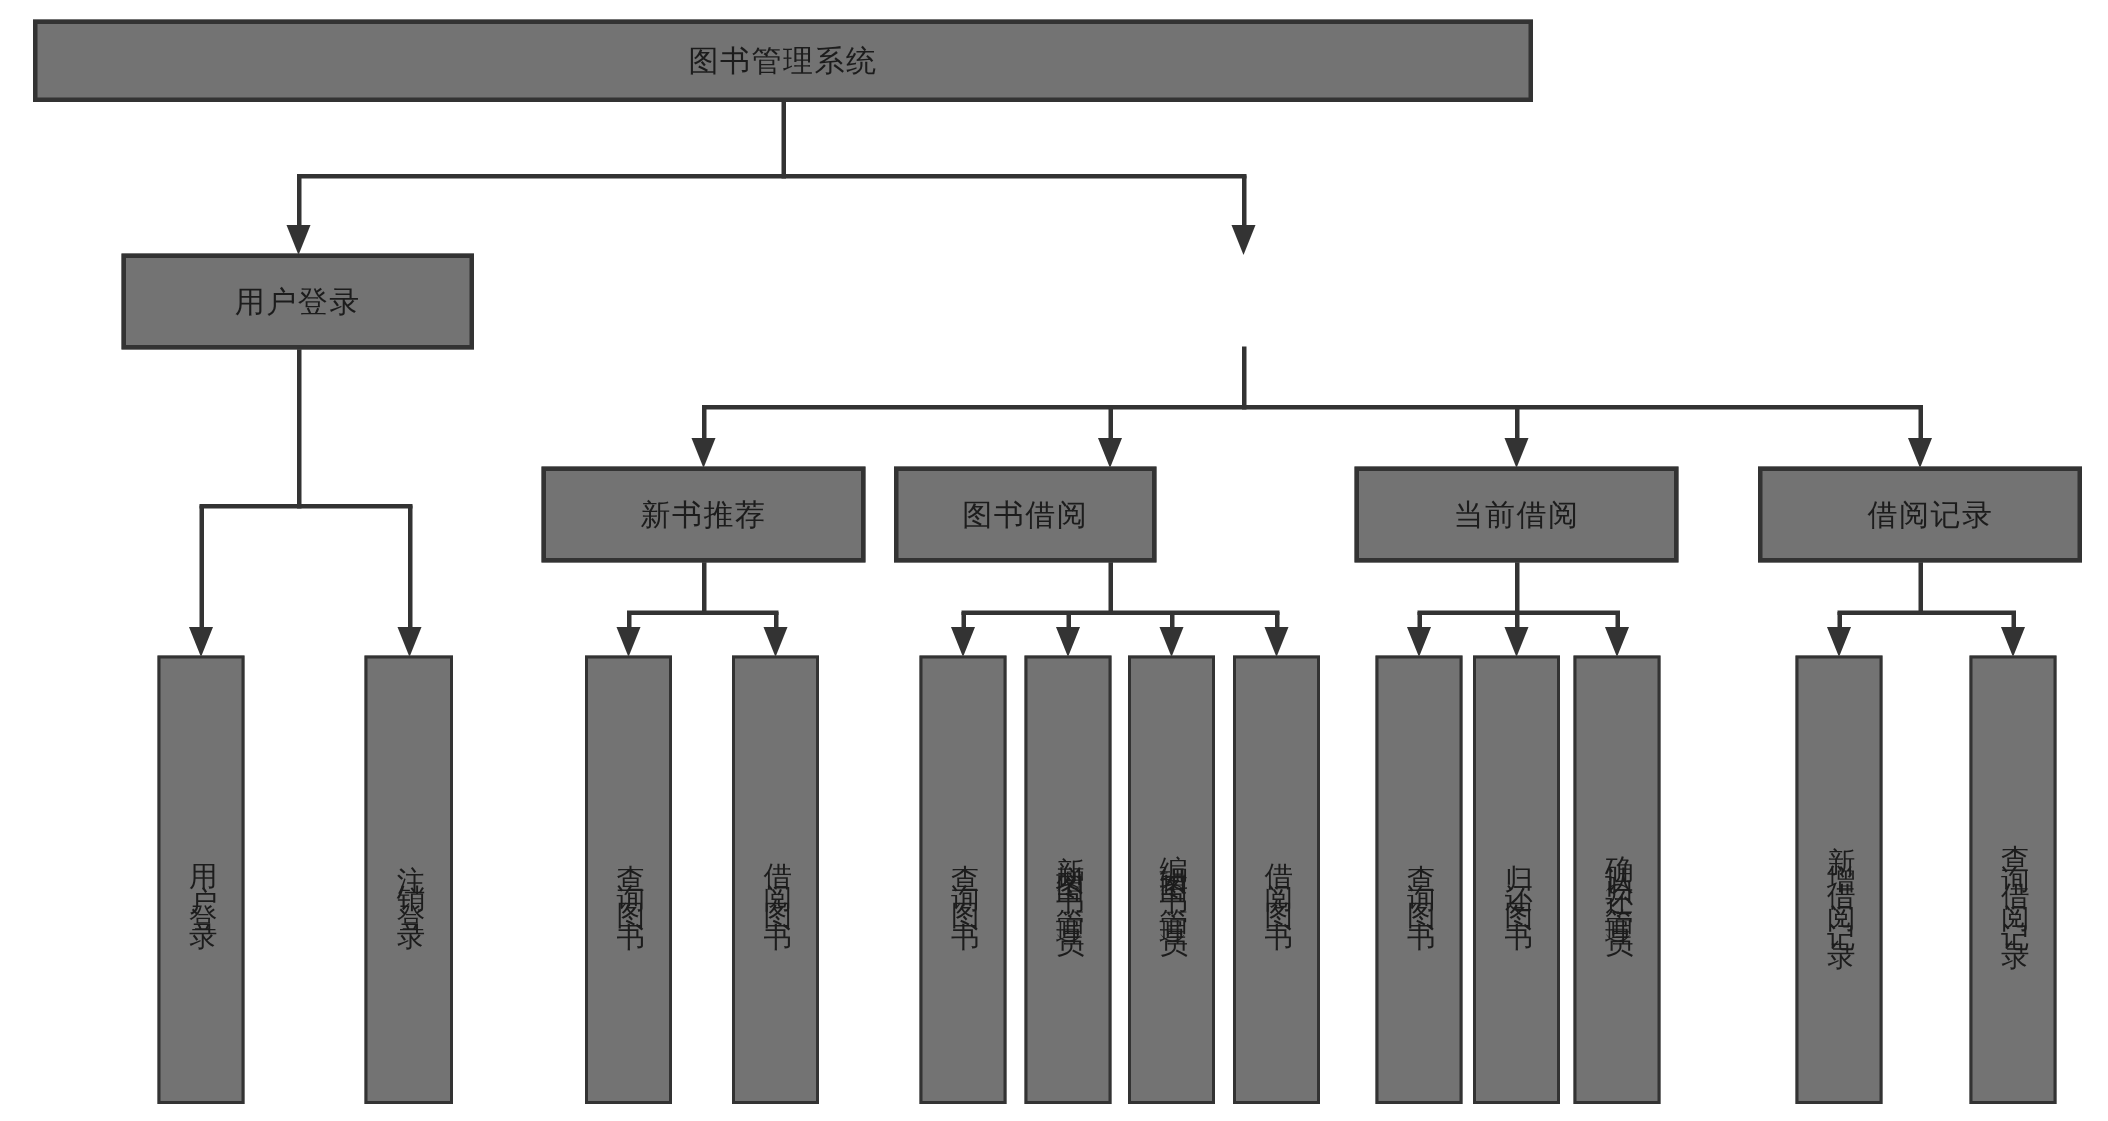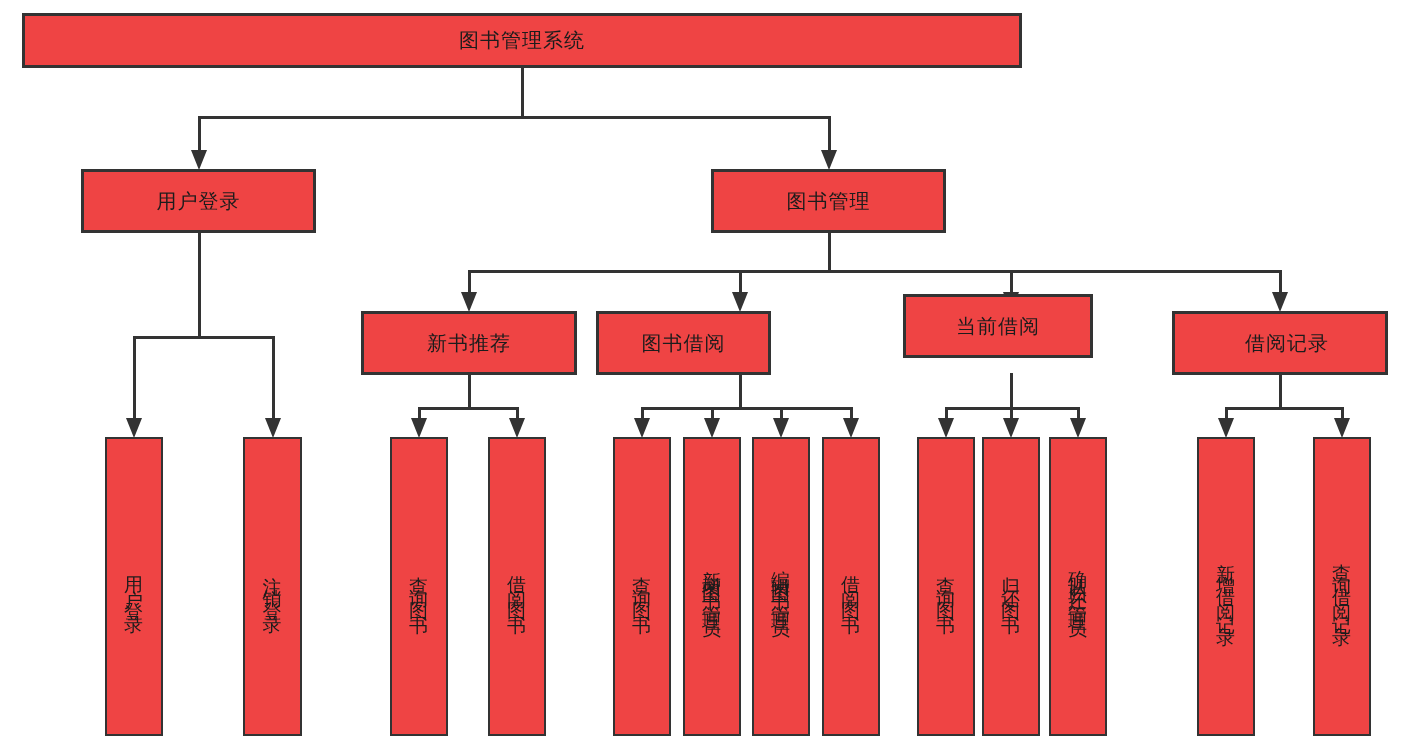--- a/index.html
+++ b/index.html
@@ -10,26 +10,27 @@
     background: #ffffff;
     overflow: hidden;
     font-family: "Liberation Sans", "DejaVu Sans", sans-serif;
     --line-color: #333333;
     --text-color: #1c1c1c;
   }
   #diagram-layer { position: absolute; inset: 0; }
   .node {
     position: absolute;
     box-sizing: border-box;
-    background: #ef4444;
+    background: #737373;
     border: 3px solid var(--line-color);
     display: flex;
     align-items: center;
     justify-content: center;
     color: var(--text-color);
+    font-family: Liberation Mono, monospace;
   }
   .node.h .node-label {
     font-size: 20px;
     letter-spacing: 1px;
     white-space: nowrap;
   }
   .node.v { border-width: 2px; }
   .node.v .node-label {
     writing-mode: vertical-rl;
     text-orientation: mixed;
@@ -116,30 +117,27 @@
       <div class="cline" style="left: 1225px; top: 408px; width: 3px; height: 17px;"></div>
       <div class="arrowhead" style="left: 1218px; top: 418px;"></div>
       <div class="cline" style="left: 1341px; top: 408px; width: 3px; height: 17px;"></div>
       <div class="arrowhead" style="left: 1334px; top: 418px;"></div>
       <div class="node h" style="left: 22px; top: 13px; width: 1000px; height: 55px;">
         <span class="node-label">图书管理系统</span>
       </div>
       <div class="node h" style="left: 81px; top: 169px; width: 235px; height: 64px;">
         <span class="node-label">用户登录</span>
       </div>
-      <div class="node h" style="left: 711px; top: 169px; width: 235px; height: 64px;">
-        <span class="node-label">图书管理</span>
-      </div>
       <div class="node h" style="left: 361px; top: 311px; width: 216px; height: 64px;">
         <span class="node-label">新书推荐</span>
       </div>
       <div class="node h" style="left: 596px; top: 311px; width: 175px; height: 64px;">
         <span class="node-label">图书借阅</span>
       </div>
-      <div class="node h" style="left: 903px; top: 294px; width: 190px; height: 64px; text-align: right;">
+      <div class="node h" style="left: 903px; top: 311px; width: 216px; height: 64px; text-align: right;">
         <span class="node-label">当前借阅</span>
       </div>
       <div class="node h" style="left: 1172px; top: 311px; width: 216px; height: 64px; padding-left: 14px;">
         <span class="node-label">借阅记录</span>
       </div>
       <div class="node v" style="left: 105px; top: 437px; width: 58px; height: 299px;">
         <span class="node-label">用户登录</span>
       </div>
       <div class="node v" style="left: 243px; top: 437px; width: 59px; height: 299px;">
         <span class="node-label">注销登录</span>

